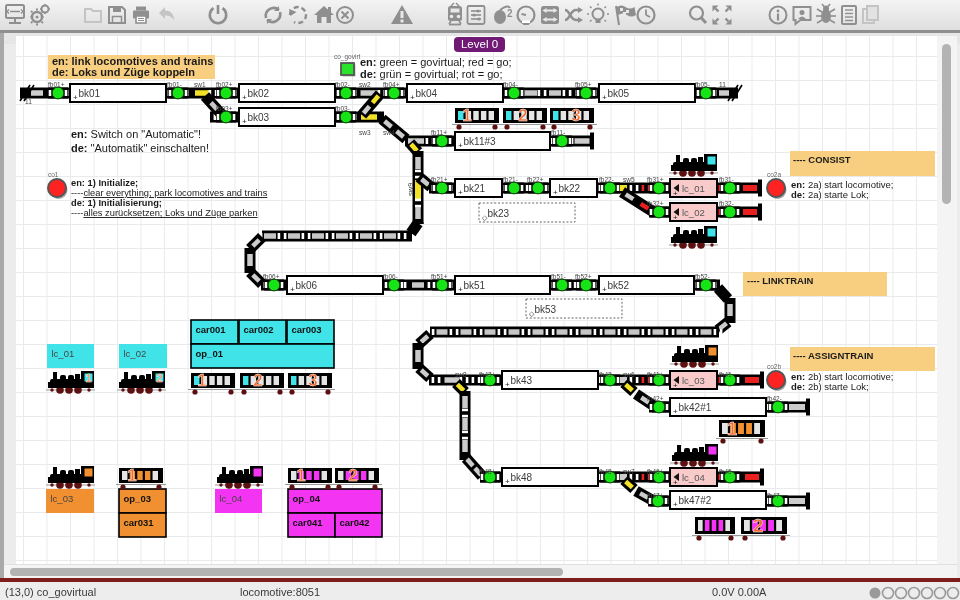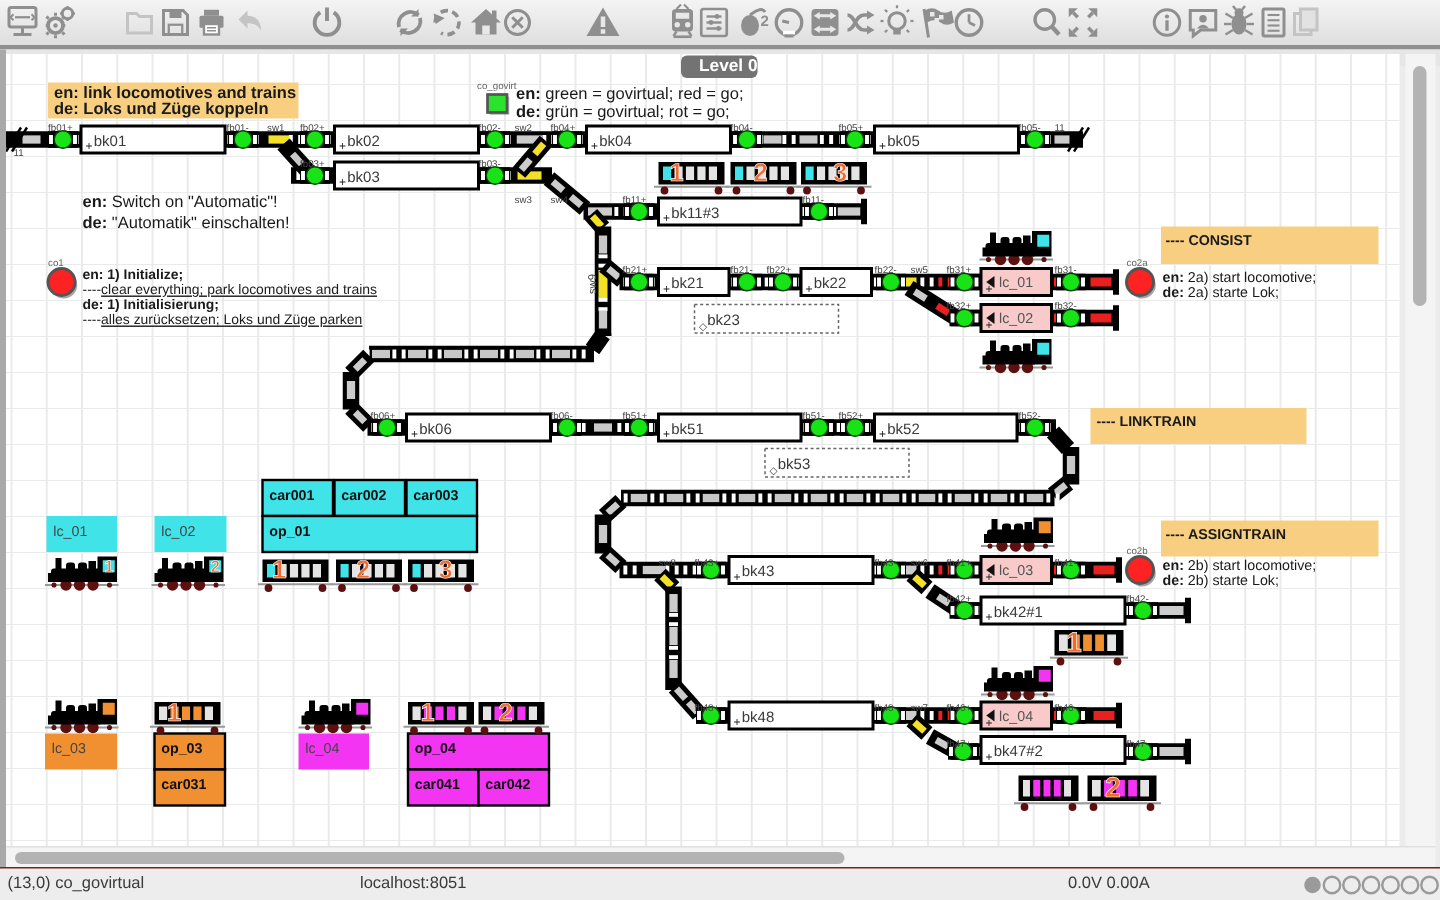--- a/index.html
+++ b/index.html
@@ -1,29 +1,29 @@
 <!DOCTYPE html>
 <html><head><meta charset="utf-8"><style>
 * { margin:0; padding:0; box-sizing:border-box; }
 body { width:960px; height:600px; font-family:"Liberation Sans",sans-serif; background:#ececec; overflow:hidden; position:relative; }
 #toolbar { position:absolute; left:0; top:0; width:960px; height:30px;
   background:linear-gradient(#f4f4f4,#dedede); }
 #tbline { position:absolute; left:0; top:30px; width:960px; height:3px; background:#8f8f8f; }
 #tabstrip { position:absolute; left:0; top:33px; width:960px; height:11px; background:#e6e6e6; }
-#canvas { position:absolute; left:0; top:36px; width:933px; height:528px; background:#fff;
+#canvas { position:absolute; left:16px; top:36px; width:933px; height:528px; background:#fff;
   background-image:linear-gradient(#e9eaec 1px, transparent 1px),linear-gradient(90deg,#e9eaec 1px, transparent 1px);
   background-size:23.5px 24px; background-position:7px 20px; }
-#lvl { position:absolute; left:454px; top:37px; width:51px; height:15px; background:#737373; border-radius:4px;
-  color:#fff; font-size:11.5px; font-weight:bold; text-align:right; line-height:15px; }
+#lvl { position:absolute; left:454px; top:37px; width:51px; height:15px; background:#701a75; border-radius:4px;
+  color:#fff; font-size:11.5px; font-weight:normal; text-align:center; line-height:15px; }
 #leftedge { position:absolute; left:0; top:33px; width:4px; height:545px; background:#a9a9a9; }
 #vsb { position:absolute; left:937px; top:36px; width:20px; height:528px; background:#f4f4f4; }
 #vsb .thumb { position:absolute; left:5px; top:8px; width:9px; height:160px; background:#b3b3b3; border-radius:5px; }
 #hsb { position:absolute; left:4px; top:564px; width:953px; height:14px; background:#f4f4f4; border-top:1px solid #e0e0e0; }
 #hsb .thumb { position:absolute; left:6px; top:3px; width:553px; height:8px; background:#b3b3b3; border-radius:4px; }
-#status { position:absolute; left:0; top:578px; width:960px; height:22px; background:#ededed; border-top:1px solid #7f1d1d;
+#status { position:absolute; left:0; top:578px; width:960px; height:22px; background:#ededed; border-top:4px solid #7f1d1d;
   font-size:11px; color:#3a3a3a; }
 #status span { position:absolute; top:4px; }
 svg text { font-family:"Liberation Sans",sans-serif; }
 </style></head><body>
 <div id="toolbar"><svg width="960" height="30">
       <g transform="translate(15,15)">
         <rect x="-9" y="-10" width="18" height="13" rx="1.5" fill="none" stroke="#8f8f8f" stroke-width="2"></rect>
         <line x1="-5" y1="-3.5" x2="5" y2="-3.5" stroke="#8f8f8f" stroke-width="1.5"></line>
         <path d="M-6 -5.5 l-2 2 2 2 M6 -5.5 l2 2 -2 2" stroke="#8f8f8f" fill="none" stroke-width="1.3"></path>
         <line x1="0" y1="3" x2="0" y2="7" stroke="#8f8f8f" stroke-width="2"></line>
@@ -1117,21 +1117,21 @@
 <div id="lvl">Level 0</div>
 <div id="leftedge"></div>
 <div id="vsb">
     <div class="thumb"></div>
   </div>
 <div id="hsb">
     <div class="thumb"></div>
   </div>
 <div id="status">
 <span style="left:5px">(13,0) co_govirtual</span>
-<span style="left:240px">localhost:8051</span>
+<span style="left:240px">locomotive:8051</span>
 <span style="left:712px">0.0V 0.00A</span>
 <svg width="100" height="16" style="position:absolute;left:866px;top:3px">
 <circle cx="9" cy="8" r="5.5" fill="#9a9a9a"></circle>
 <circle cx="22" cy="8" r="5.5" fill="none" stroke="#9a9a9a" stroke-width="1.6"></circle>
 <circle cx="35" cy="8" r="5.5" fill="none" stroke="#9a9a9a" stroke-width="1.6"></circle>
 <circle cx="48" cy="8" r="5.5" fill="none" stroke="#9a9a9a" stroke-width="1.6"></circle>
 <circle cx="61" cy="8" r="5.5" fill="none" stroke="#9a9a9a" stroke-width="1.6"></circle>
 <circle cx="74" cy="8" r="5.5" fill="none" stroke="#9a9a9a" stroke-width="1.6"></circle>
 <circle cx="87" cy="8" r="5.5" fill="none" stroke="#9a9a9a" stroke-width="1.6"></circle>
 </svg>

